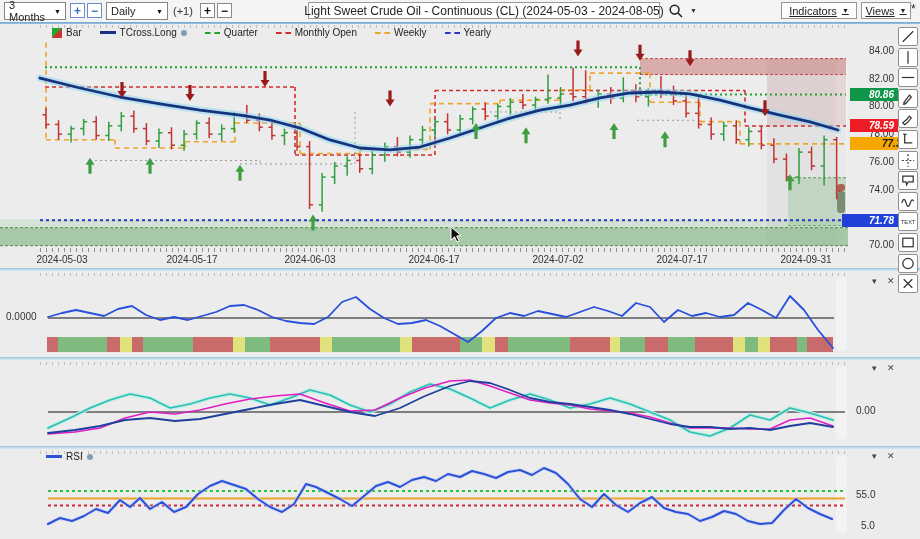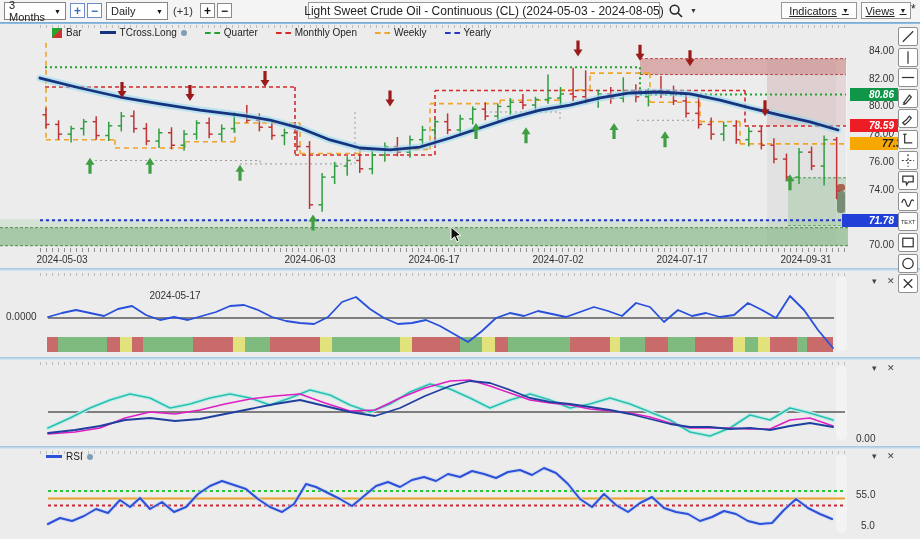--- a/index.html
+++ b/index.html
@@ -436,41 +436,41 @@
         <span class="sw-line" style="border-top-color: rgb(45, 80, 216);"></span>
         <span>RSI</span>
         <span class="legend-dot"></span>
       </span>
     </div>
 
   <div id="labels">
       <div class="axlbl" style="top:45px;">84.00</div>
       <div class="axlbl" style="top:72.714px;">82.00</div>
       <div class="axlbl" style="top:100.428px;">80.00</div>
-      <div class="axlbl" style="top:128.142px;font-style:italic;">78.00</div>
+      <div class="axlbl" style="top:128.142px;">78.00</div>
       <div class="axlbl" style="top:155.856px;">76.00</div>
       <div class="axlbl" style="top:183.57px;">74.00</div>
       <div class="axlbl" style="top:238.998px;">70.00</div>
       <div class="badge" style="top:88.01098px;left:850px;width:48px;background:#0f9648;color:#ffffff;">80.86</div>
       <div class="badge" style="top:119.46636999999996px;left:850px;width:48px;background:#ee1c25;color:#ffffff;">78.59</div>
       <div class="badge" style="top:137.34190000000004px;left:850px;width:48px;background:#f6a800;color:#1a1a1a;padding-left:32px;">77.30</div>
       <div class="badge" style="top:213.83253999999997px;left:842px;width:56px;background:#2040d8;color:#ffffff;">71.78</div>
       <div class="datelbl" style="left:22px;">2024-05-03</div>
-      <div class="datelbl" style="left:135px;margin-top:36px;">2024-05-17</div>
+      <div class="datelbl" style="left:152px;">2024-05-17</div>
       <div class="datelbl" style="left:270px;">2024-06-03</div>
       <div class="datelbl" style="left:394px;">2024-06-17</div>
       <div class="datelbl" style="left:518px;">2024-07-02</div>
       <div class="datelbl" style="left:642px;">2024-07-17</div>
       <div class="datelbl" style="left:766px;">2024-09-31</div>
       <div class="sidelbl" style="left:856px;top:489px;position:absolute;">55.0</div>
       <div class="sidelbl" style="left:861px;top:520px;position:absolute;">5.0</div>
     </div>
 
   <span class="sidelbl" style="left:6px;top:311px;">0.0000</span>
-  <span class="sidelbl" style="left:856px;top:405px;margin-top:28px;">0.00</span>
+  <span class="sidelbl" style="left:856px;top:405px;">0.00</span>
 
   <span class="pc" style="left:872px;top:277px;">▾</span>
   <span class="pc" style="left:887px;top:277px;">✕</span>
   <span class="pc" style="left:872px;top:364px;">▾</span>
   <span class="pc" style="left:887px;top:364px;">✕</span>
   <span class="pc" style="left:872px;top:452px;">▾</span>
   <span class="pc" style="left:887px;top:452px;">✕</span>
 
   <div id="right-tools">
       <button class="rt" style="top: 27px;">

